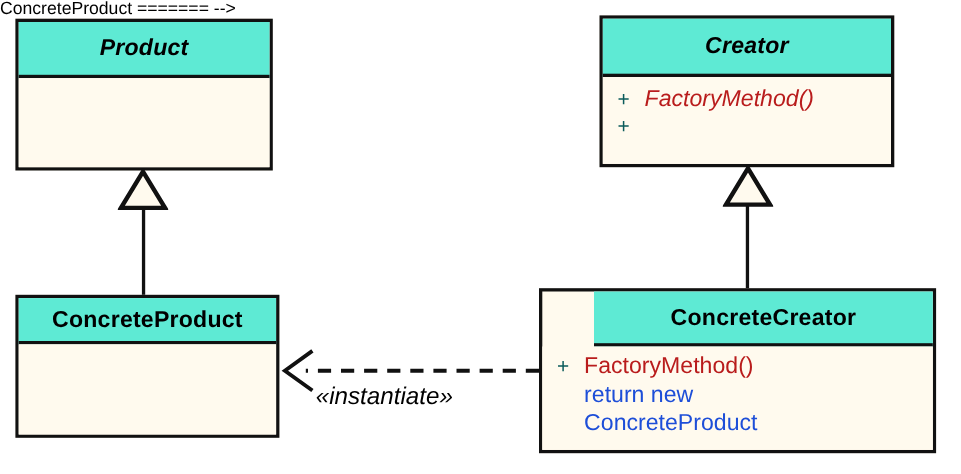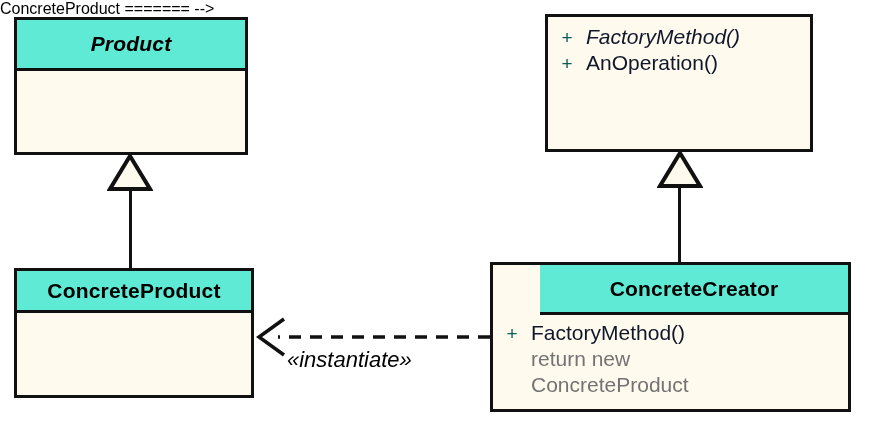--- a/index.html
+++ b/index.html
@@ -75,28 +75,28 @@
     text-align: center;
     font-size: 19px;
     color: #0b5b5b;
     font-weight: normal;
   }
   .member-visibility.spacer {
     color: transparent;
   }
   .member-label {
     font-size: 21px;
-    color: #0f172a;
+    color: #b91c1c;
     white-space: nowrap;
   }
   .member-label.abstract {
     font-style: italic;
   }
   .member-label.note {
-    color: #737373;
+    color: #1d4ed8;
   }
 
   
   .conn-line {
     position: absolute;
     background: #111111;
   }
   .conn-line.vertical {
     width: 3px;
   }
@@ -125,28 +125,30 @@
   
   <div class="uml-class" style="left:14px; top:17px; width:234px; height:138px;">
     <div class="uml-name-compartment" style="height:51px;">
       <span class="uml-class-title abstract">Product</span>
     </div>
     <div class="uml-body-compartment"></div>
   </div>
 
   
   <div class="uml-class" style="left:545px; top:14px; width:268px; height:138px;">
+    <div class="uml-name-compartment" style="height:53px;">
+      <span class="uml-class-title abstract">Creator</span>
+    </div>
     <div class="uml-body-compartment">
       <div class="member-row">
         <span class="member-visibility">+</span>
         <span class="member-label abstract">FactoryMethod()</span>
       </div>
       <div class="member-row">
         <span class="member-visibility">+</span>
-        <span class="member-label">AnOperation()</span>
       </div>
     </div>
   </div>
 
   
   <div class="uml-class" style="left:14px; top:268px; width:240px; height:130px;">
     <div class="uml-name-compartment" style="height:42px;">
       <span class="uml-class-title">ConcreteProduct</span>
     </div>
     <div class="uml-body-compartment"></div>

